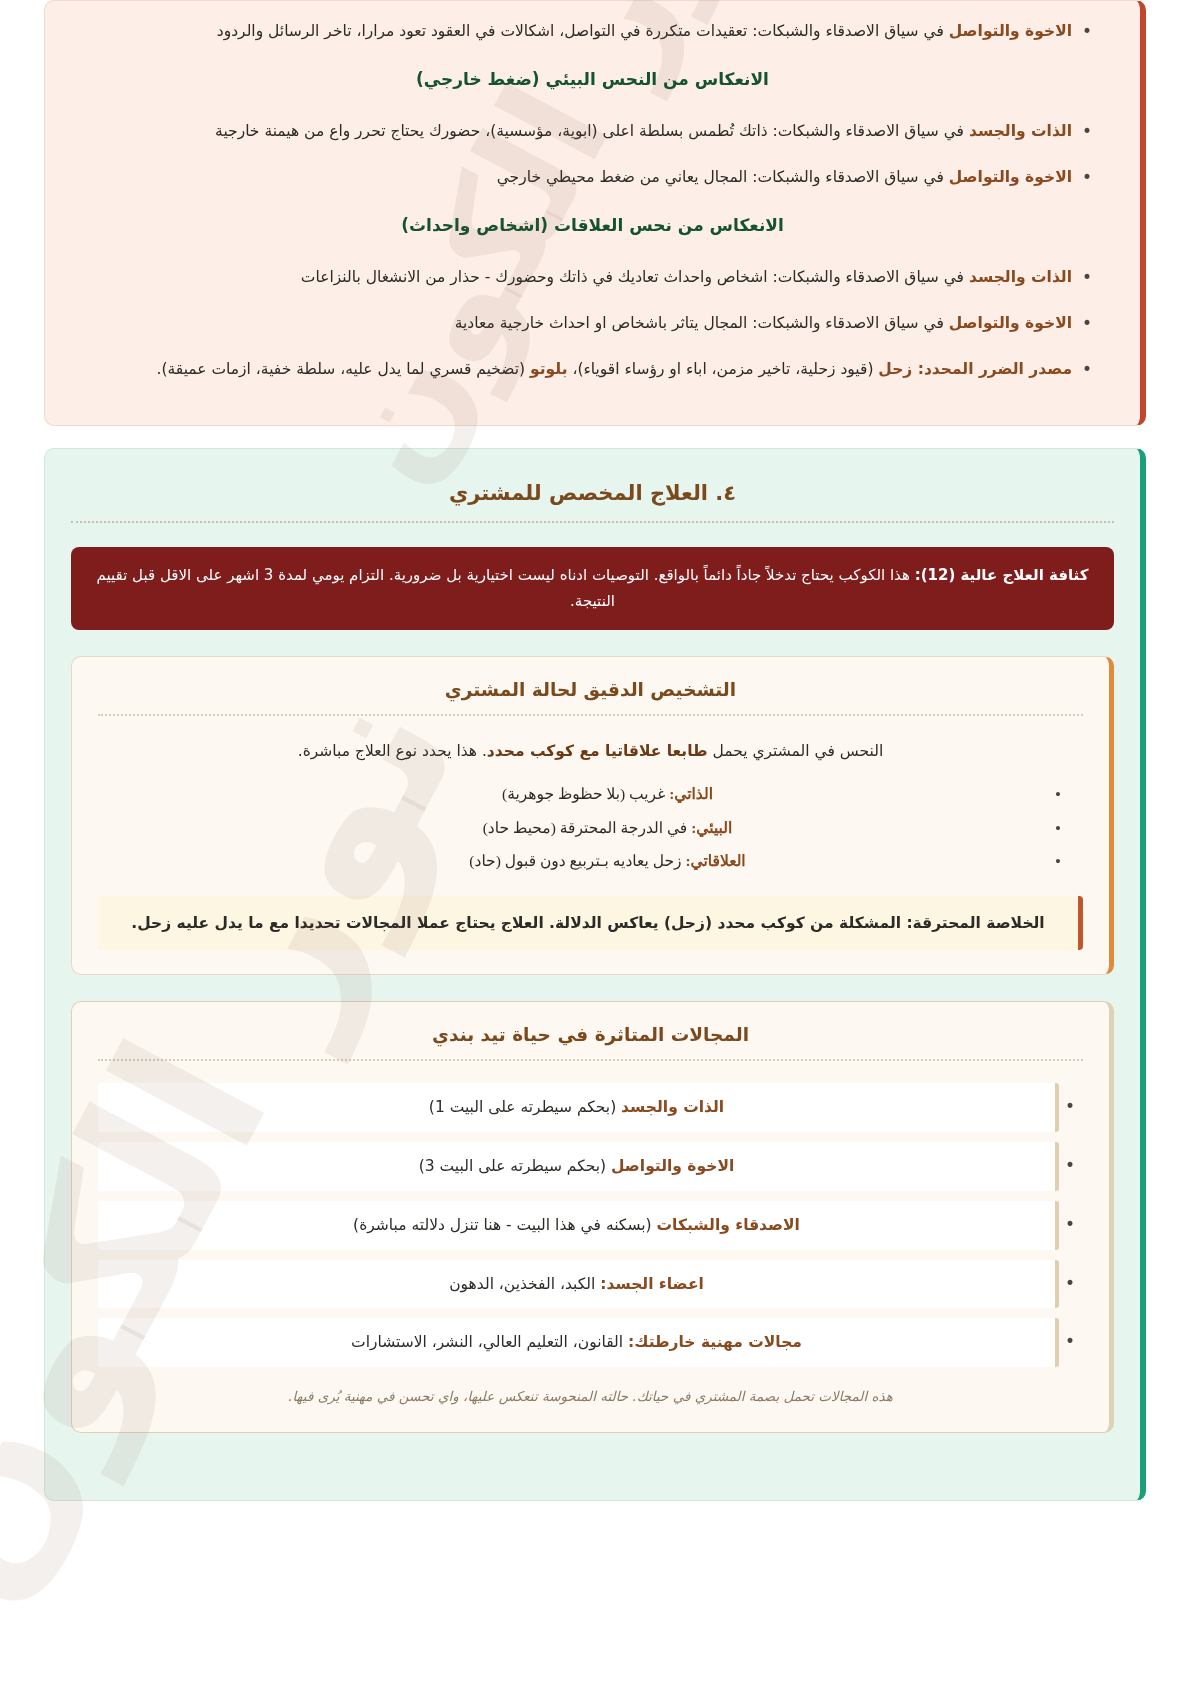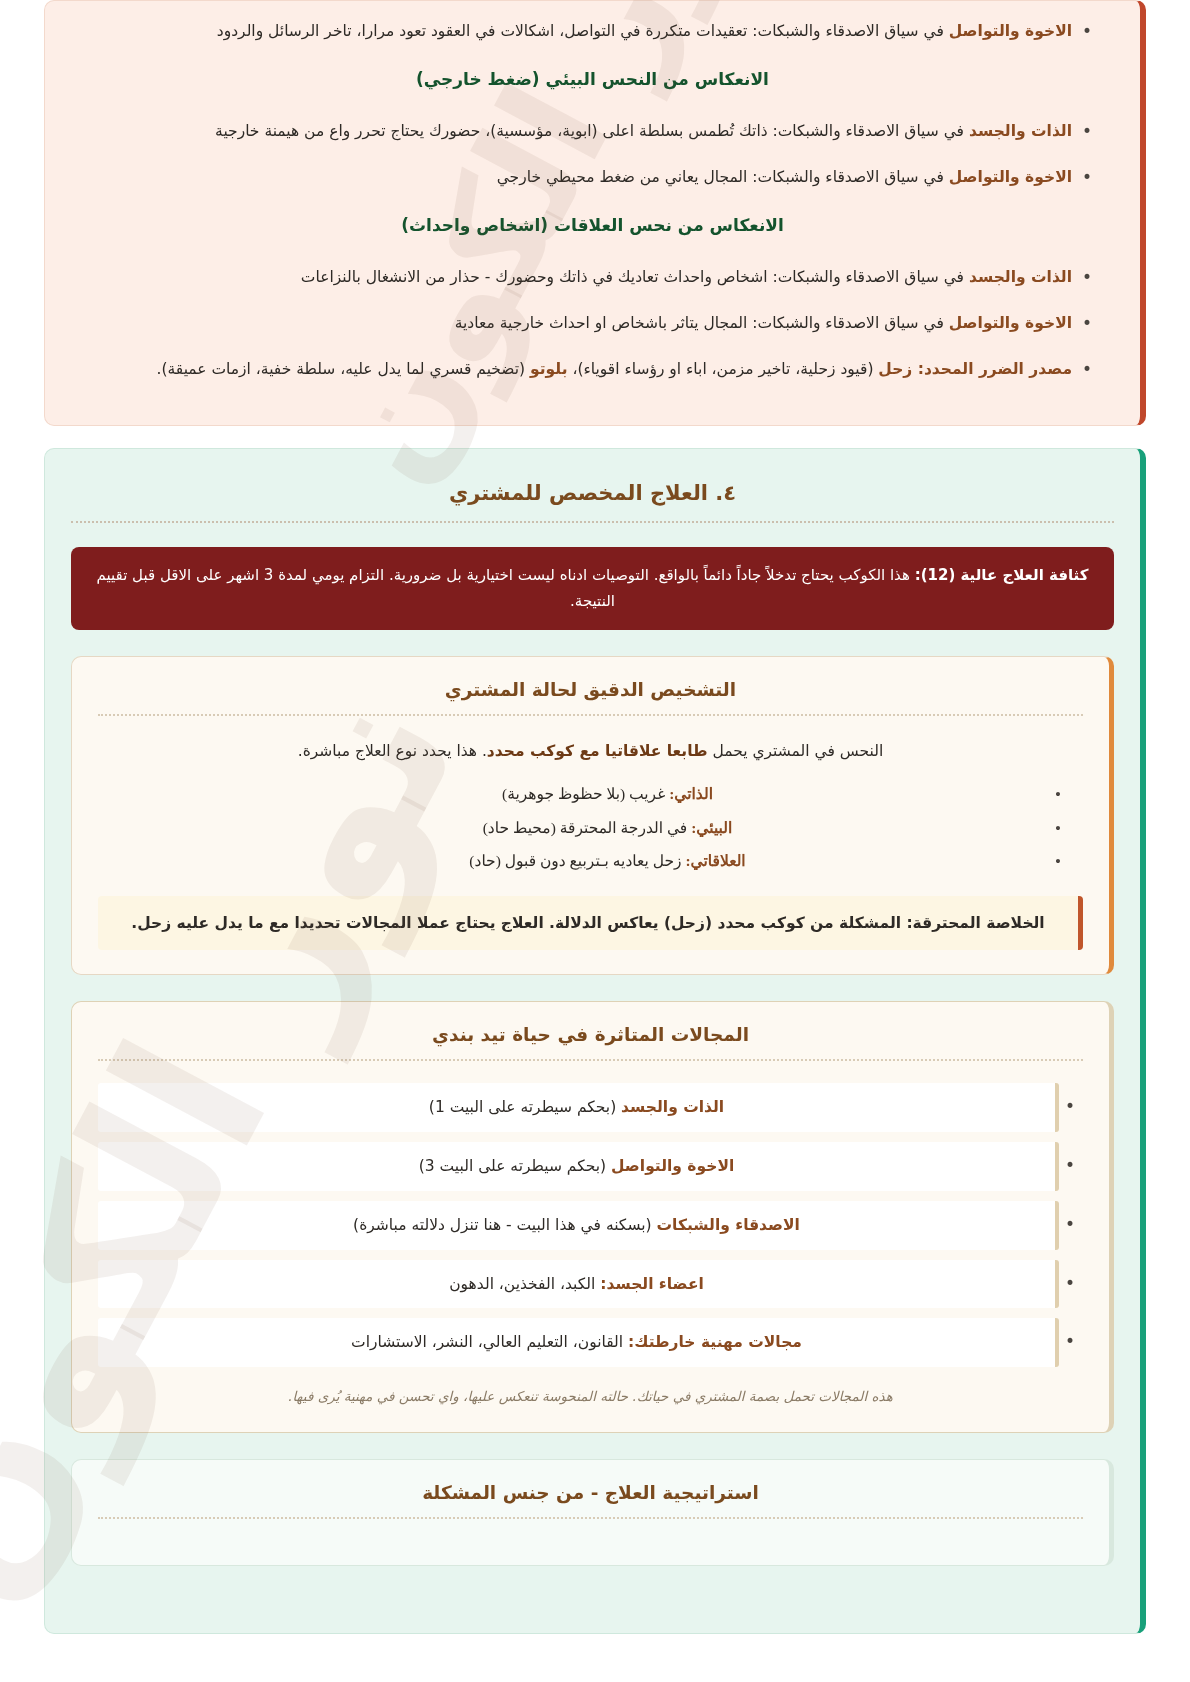--- a/index.html
+++ b/index.html
@@ -332,19 +332,15 @@
           <span class="k-brown">اعضاء الجسد:</span><span> الكبد، الفخذين، الدهون</span>
         </li>
         <li>
           <span class="k-brown">مجالات مهنية خارطتك:</span><span> القانون، التعليم العالي، النشر، الاستشارات</span>
         </li>
       </ul>
 
       <p class="note-italic">هذه المجالات تحمل بصمة المشتري في حياتك. حالته المنحوسة تنعكس عليها، واي تحسن في مهنية يُرى فيها.</p>
     </div>
 
-    <div class="card green">
-      <h3 class="card-title">استراتيجية العلاج - من جنس المشكلة</h3>
-      <hr class="card-rule">
-    </div>
 
   </section>
 </div>
 
 </body></html>

